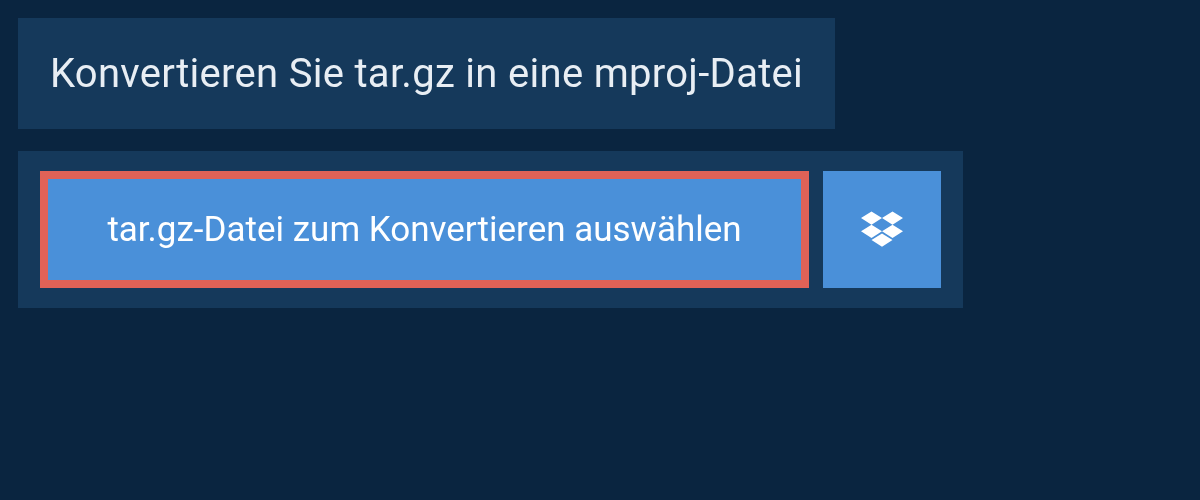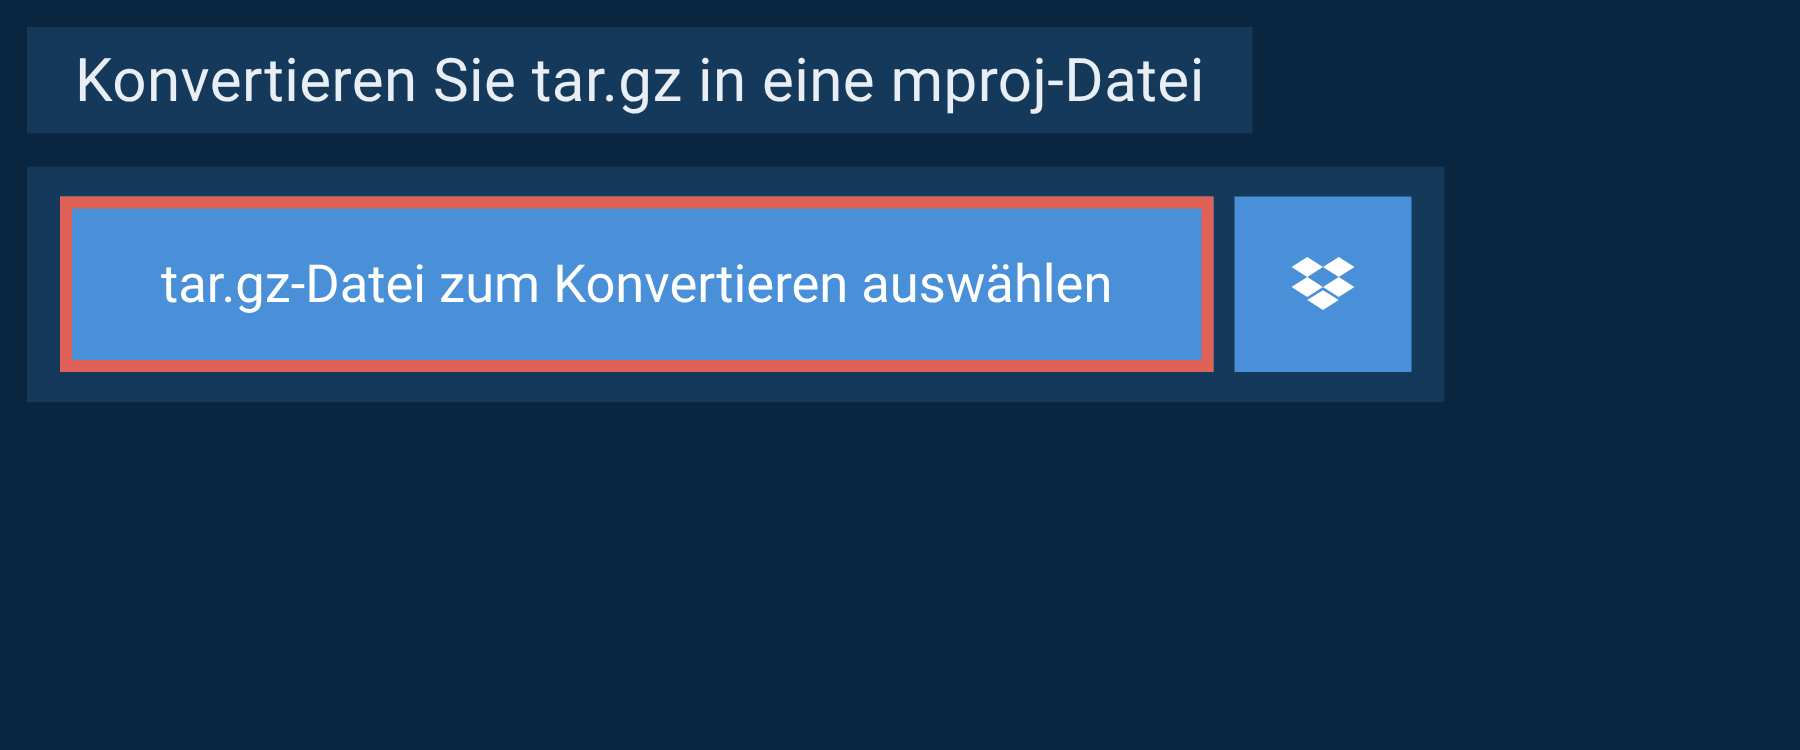--- a/index.html
+++ b/index.html
@@ -9,21 +9,21 @@
     }
     body {
       width: 1200px;
       height: 500px;
       background: #0a2540;
       font-family: -apple-system, BlinkMacSystemFont, "Segoe UI", Roboto, Helvetica, Arial, sans-serif;
       overflow: hidden;
     }
     .header-bar {
       background: #15395b;
-      padding: 12px 32px;
+      padding: 32px 32px;
       display: inline-block;
       margin-top: 18px;
       margin-left: 18px;
     }
     .header-title {
       color: #e8eef4;
       font-size: 40px;
       font-weight: 400;
       letter-spacing: 0.3px;
     }

